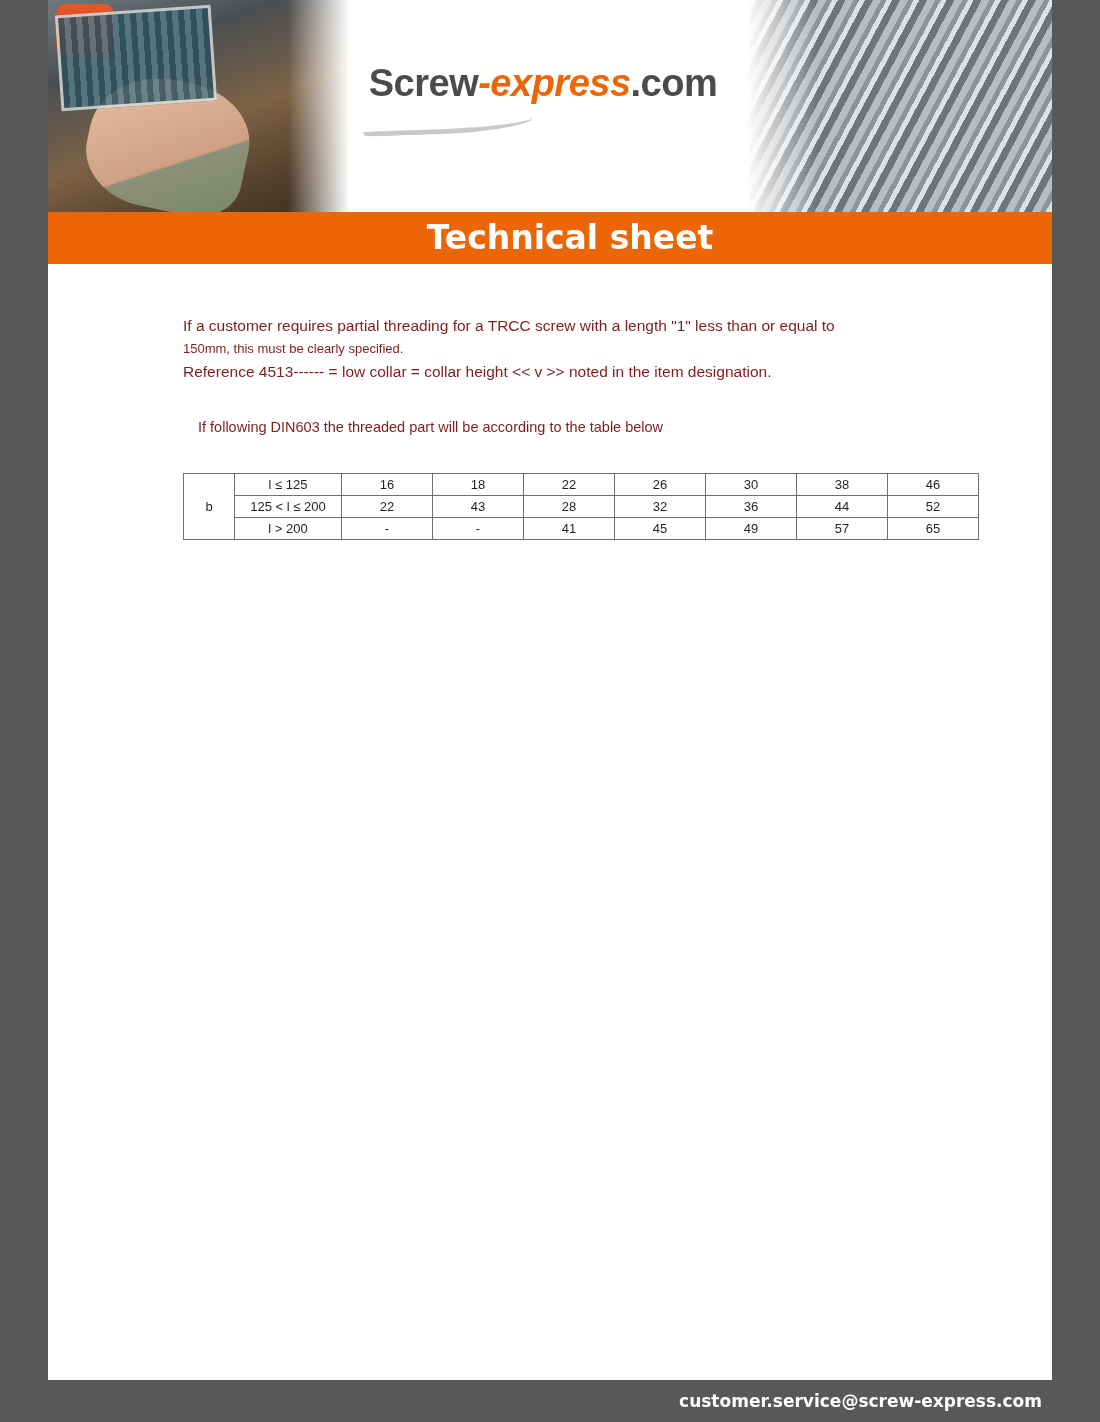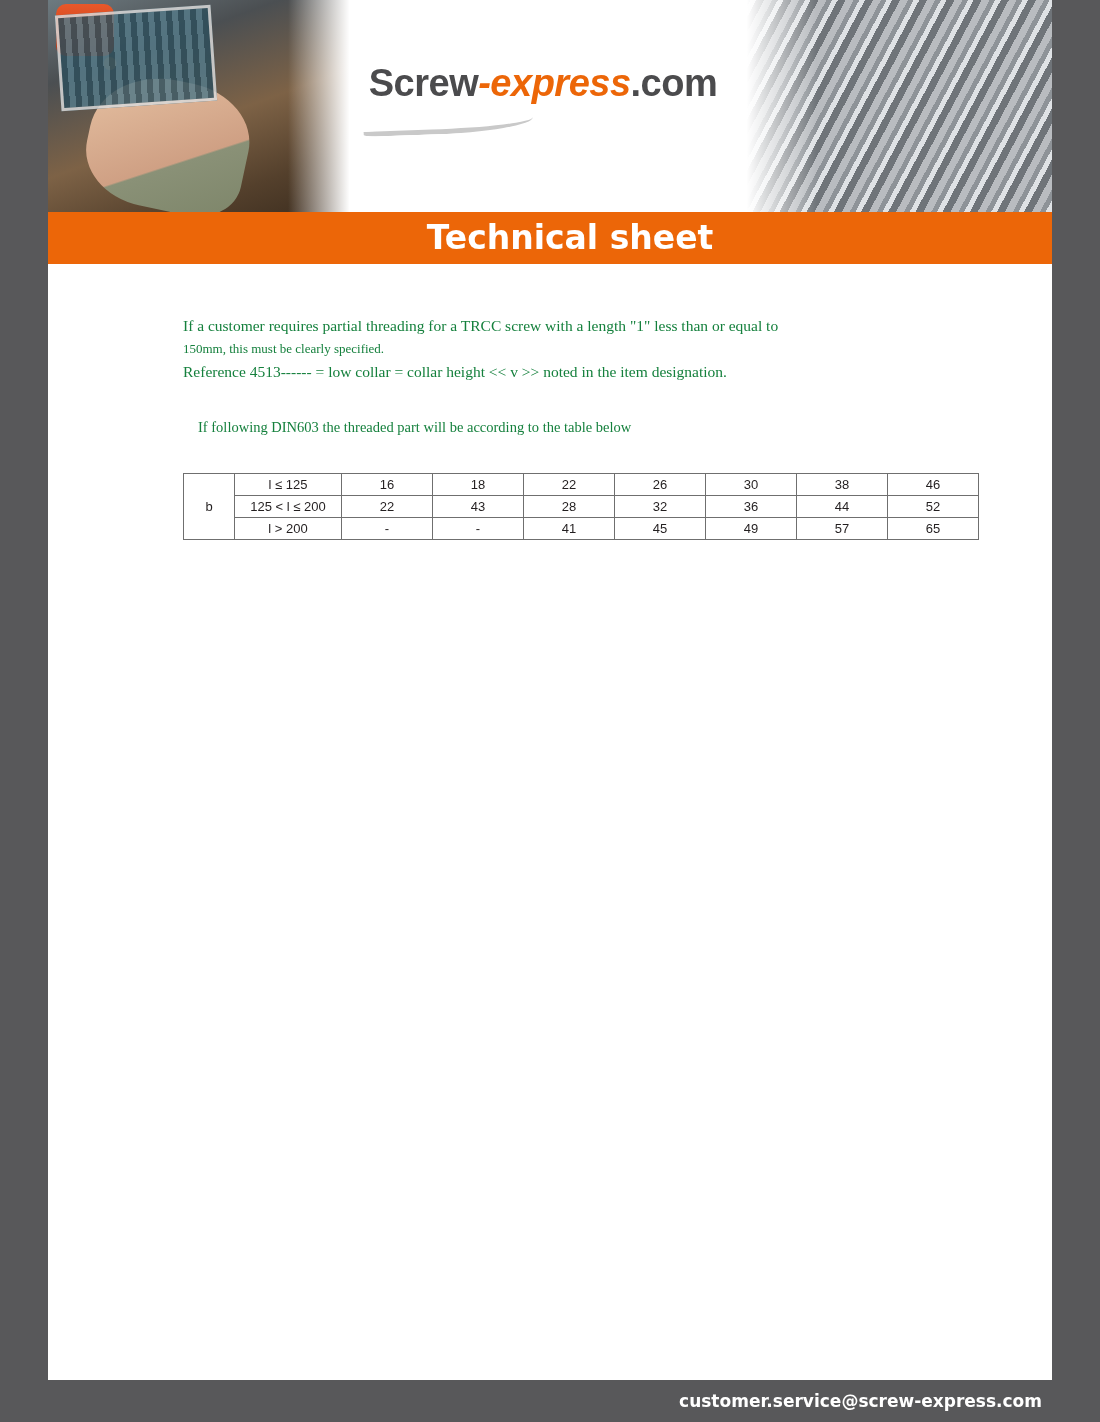--- a/index.html
+++ b/index.html
@@ -165,24 +165,23 @@
 
   
   .content {
     position: absolute;
     left: 48px;
     top: 264px;
     width: 1004px;
   }
   .para {
     position: absolute;
-    color: #15803d;
+    color: #7f1d1d;
     font-size: 15.5px;
     line-height: 23px;
-    font-family: Liberation Serif, serif;
   }
   .para-intro {
     left: 135px;
     top: 50px;
     width: 700px;
   }
   .para-intro .line2 { font-size: 13px; }
   .para-din {
     left: 150px;
     top: 152px;

